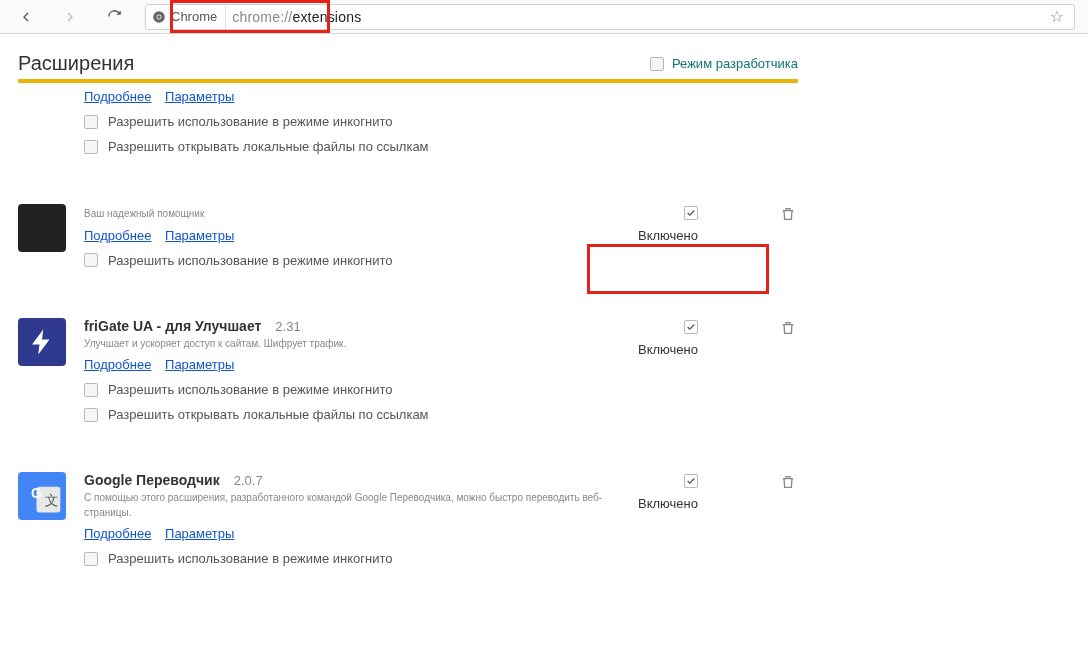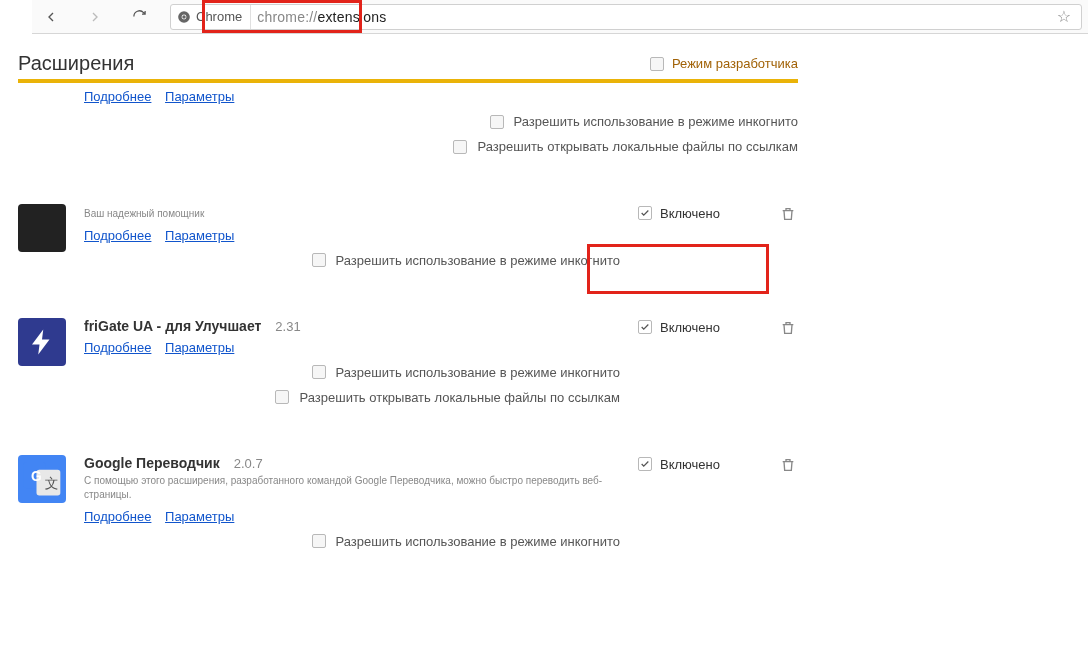--- a/index.html
+++ b/index.html
@@ -10,24 +10,23 @@
     color: #333;
     background: #fff;
     width: 1088px;
   }
   
   .toolbar {
     height: 34px;
     border-bottom: 1px solid #d6d6d6;
     display: flex;
     align-items: center;
-    padding: 0 6px;
+    padding: 0 13px;
     gap: 18px;
     background: #fafafa;
-    margin-left: 32px;
   }
   .nav-btn {
     width: 26px; height: 26px;
     display: flex; align-items: center; justify-content: center;
     color: #555; font-size: 16px;
     border-radius: 3px;
   }
   .nav-btn.disabled { color: #bbb; }
   .omnibox-wrap {
     flex: 1;
@@ -82,21 +81,21 @@
   }
   .page-title {
     font-size: 20px;
     color: #333;
     font-weight: 400;
   }
   .dev-mode {
     display: flex;
     align-items: center;
     gap: 8px;
-    color: #a16207;
+    color: #0f766e;
     font-size: 13px;
   }
   .chk {
     width: 14px; height: 14px;
     border: 1px solid #b8b8b8;
     border-radius: 2px;
     background: #f6f6f6;
     display: inline-flex;
     align-items: center;
     justify-content: center;
@@ -135,35 +134,35 @@
   .ext-desc { color: #888; font-size: 10px; margin-top: 3px; line-height: 1.45; max-width: 520px;}
   .links { margin-top: 6px; font-size: 13px; }
   .links a { color: #1155cc; text-decoration: underline; cursor: pointer; }
   .links .sep { display:inline-block; width:10px; }
   .perm-row {
     display: flex;
     align-items: center;
     gap: 10px;
     margin-top: 10px;
     color: #555;
-    justify-content: flex-end;
   }
   .ext-right {
     flex: 0 0 160px;
     display: flex;
     align-items: flex-start;
     justify-content: space-between;
     padding-top: 2px;
   }
   .enable-wrap {
     display: flex;
-    align-items: flex-start;
+    align-items: flex-end;
     gap: 8px;
     font-size: 13px;
     color: #333;
+    flex-direction: column;
   }
   .trash {
     width: 18px; height: 18px;
     color: #888;
   }
 
   
   .ext.partial { padding-top: 0; }
   .ext.partial .ext-icon { visibility: hidden; height: 0; }
 
@@ -278,20 +277,21 @@
       <div class="ext-icon icon-frigate">
         <svg width="30" height="30" viewBox="0 0 24 24" fill="#fff">
             <path d="M13 2L4 14h6l-1 8 9-12h-6l1-8z"></path>
           </svg>
       </div>
       <div class="ext-body">
         <div class="ext-title-row">
           <span class="ext-name">friGate UA - для Улучшает</span>
           <span class="ext-ver">2.31</span>
         </div>
+        <div class="ext-desc">Улучшает и ускоряет доступ к сайтам. Шифрует трафик.</div>
         <div class="links">
           <a>Подробнее</a><span class="sep"></span>
           <a>Параметры</a>
         </div>
         <div class="perm-row">
           <span class="chk"></span>
           <span>Разрешить использование в режиме инкогнито</span>
         </div>
         <div class="perm-row">
           <span class="chk"></span>

